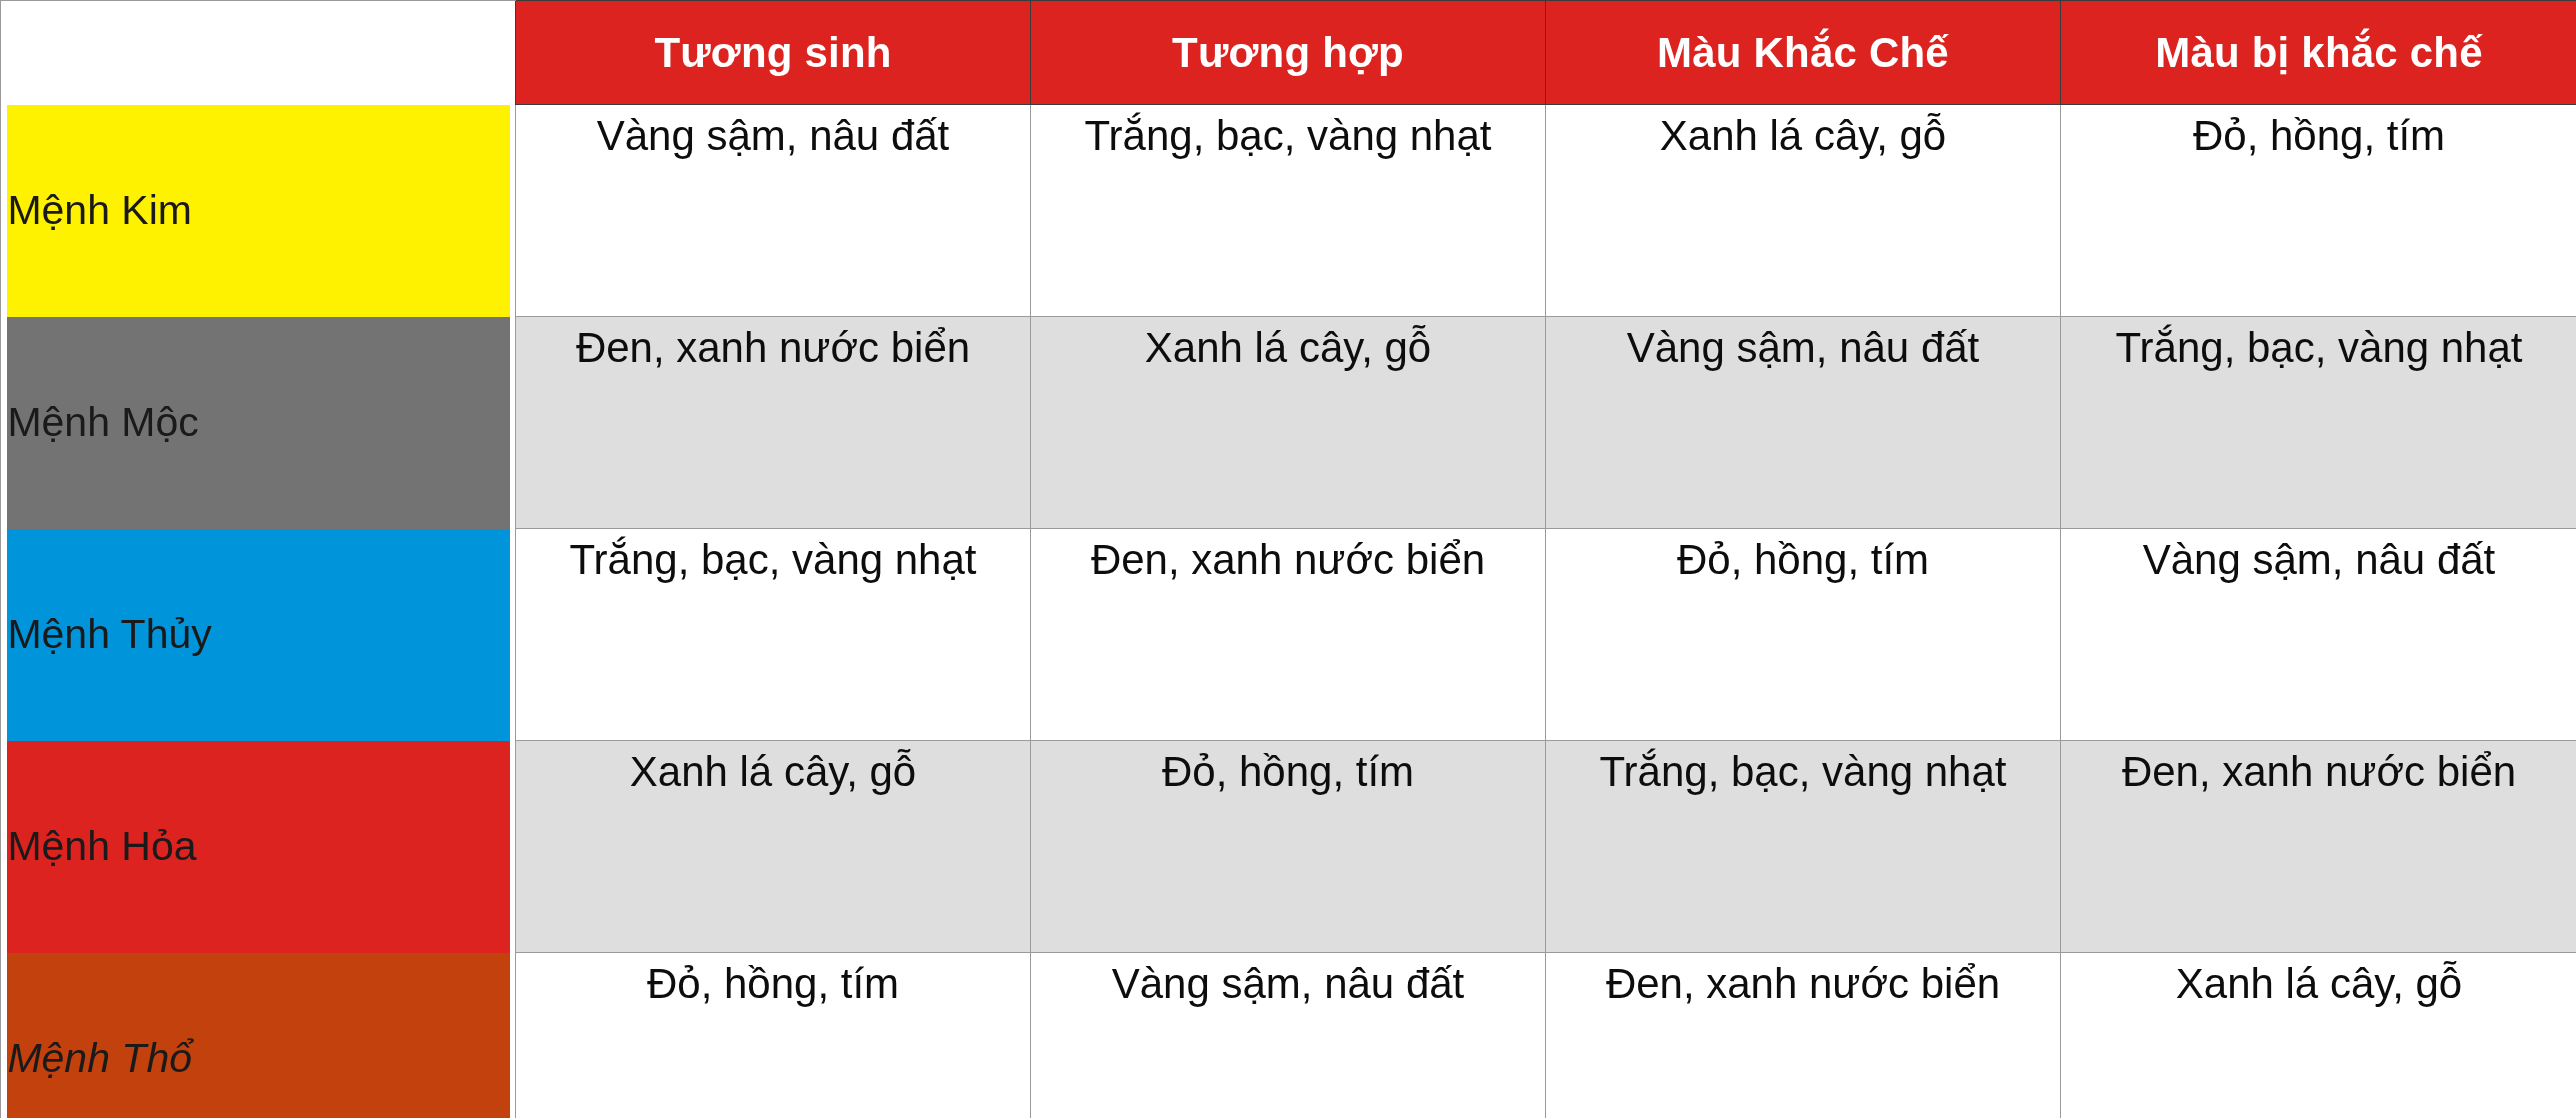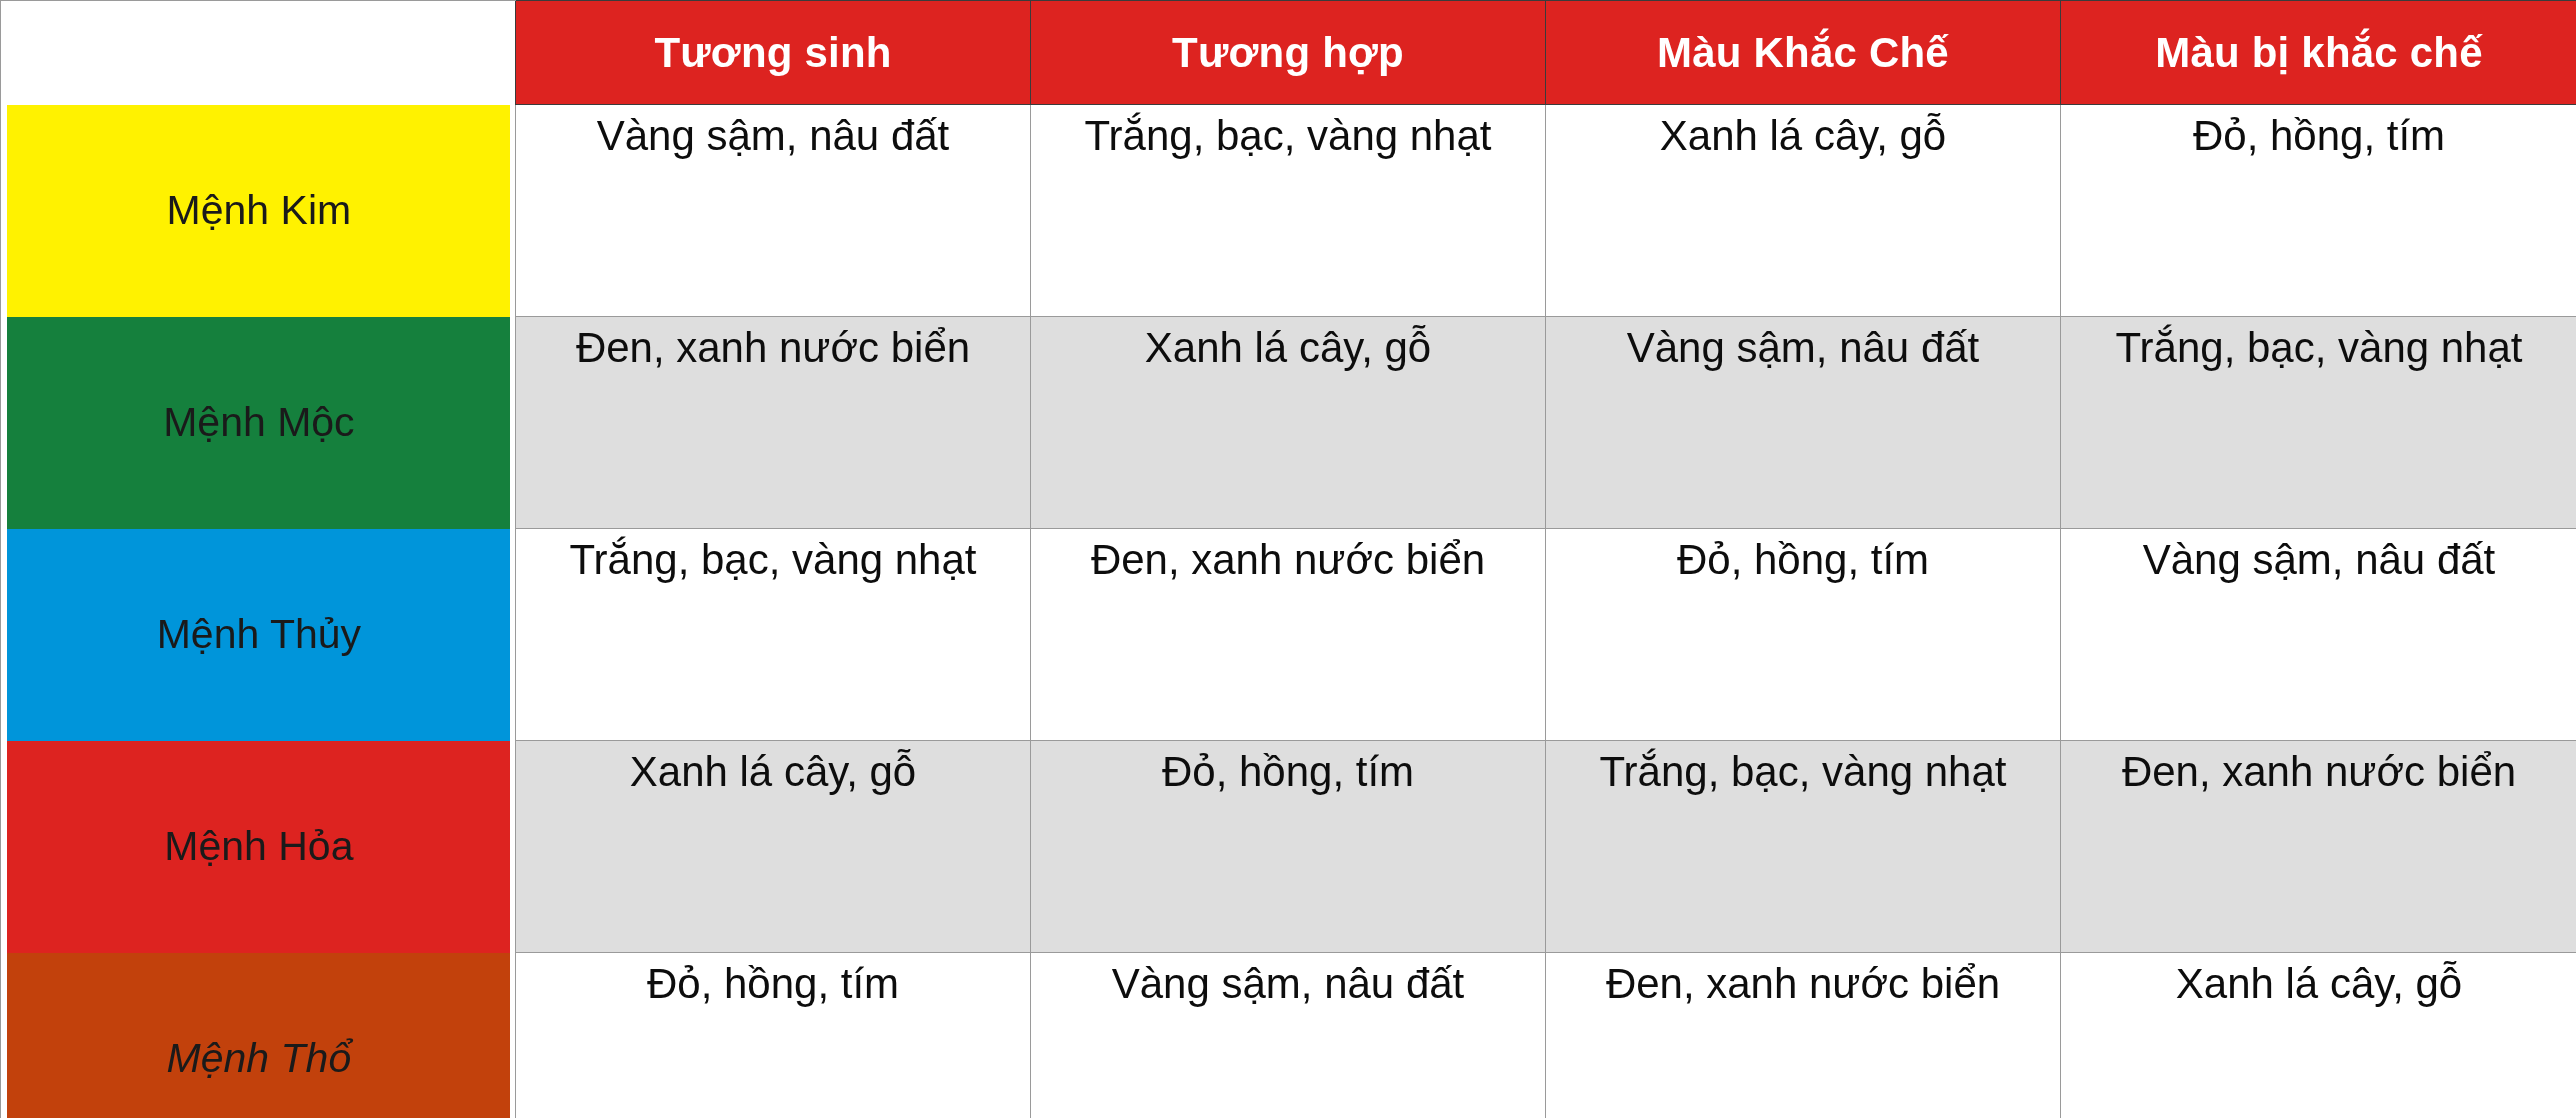--- a/index.html
+++ b/index.html
@@ -71,21 +71,21 @@
     border-left: 1.8px solid #9a9a9a;
     vertical-align: middle;
   }
 
   .swatch {
     box-sizing: border-box;
     height: 212px;
     margin: 0 4.6px 0 6.4px;
     display: flex;
     align-items: center;
-    justify-content: center;
+    justify-content: flex-start;
   }
 
   .swatch-label {
     font-size: 41px;
     color: #1a1a1a;
     text-align: center;
     line-height: 1.1;
     white-space: nowrap;
   }
 
@@ -138,21 +138,21 @@
           </div>
         </td>
         <td class="data-cell">Vàng sậm, nâu đất</td>
         <td class="data-cell">Trắng, bạc, vàng nhạt</td>
         <td class="data-cell">Xanh lá cây, gỗ</td>
         <td class="data-cell last">Đỏ, hồng, tím</td>
       </tr>
 
       <tr class="data-row shaded">
         <td class="elem-cell">
-          <div class="swatch" style="background-color: #15803d;">
+          <div class="swatch" style="background-color: #737373;">
             <span class="swatch-label">Mệnh Mộc</span>
           </div>
         </td>
         <td class="data-cell">Đen, xanh nước biển</td>
         <td class="data-cell">Xanh lá cây, gỗ</td>
         <td class="data-cell">Vàng sậm, nâu đất</td>
         <td class="data-cell last">Trắng, bạc, vàng nhạt</td>
       </tr>
 
       <tr class="data-row">

